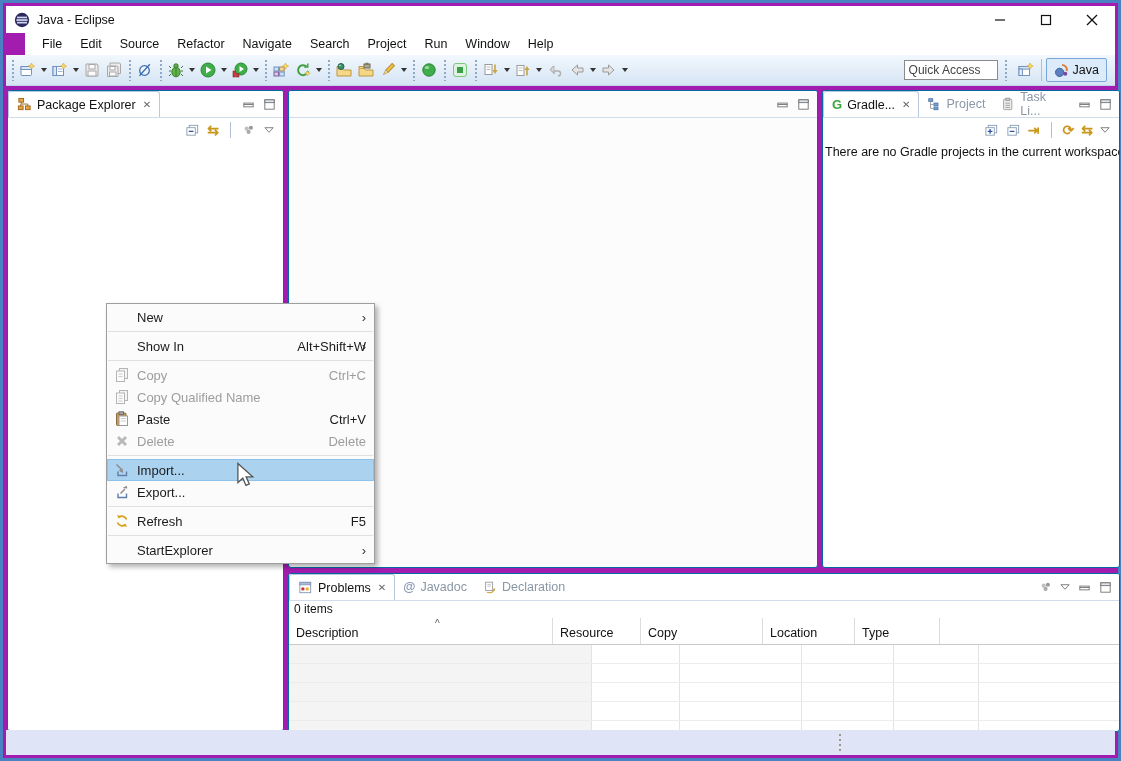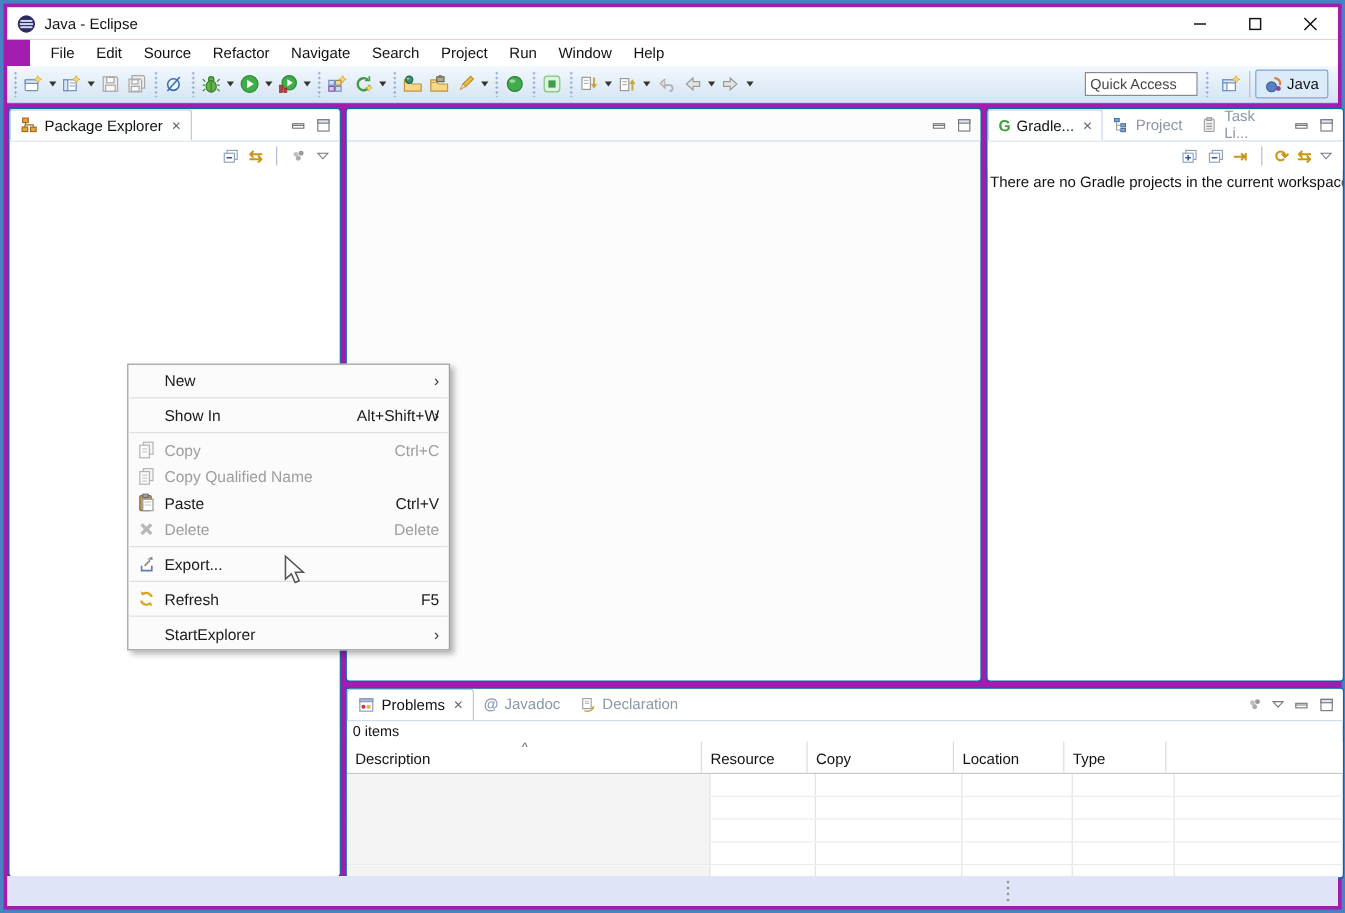--- a/index.html
+++ b/index.html
@@ -522,21 +522,21 @@
             <svg viewBox="0 0 16 16">
               <rect x="3" y="3" width="10" height="10" fill="#fff" stroke="#777"></rect>
               <rect x="3" y="3" width="10" height="3" fill="#dde5f0" stroke="#777"></rect>
             </svg>
           </span>
       </div>
     </div>
     <div style="padding:1px 5px 2px;font-size:12px;color:#111;">0 items</div>
     <div id="ptable-head">
       <span id="sortcaret">^</span>
-      <span class="col" style="width:296px;">Description</span>
+      <span class="col" style="width:264px;">Description</span>
       <span class="col" style="width:88px;">Resource</span>
       <span class="col" style="width:122px;">Copy</span>
       <span class="col" style="width:92px;">Location</span>
       <span class="col" style="width:85px;">Type</span>
       <span class="col" style="flex:1;border-right:none;"></span>
     </div>
     <div>
       <div class="prow">
           <span class="cell desc" style="width:303px;"></span>
           <span class="cell" style="width:88px;"></span>
@@ -643,20 +643,30 @@
     <div class="mi disabled">
       <span class="gutter">
           <svg viewBox="0 0 16 16">
             <path d="M3 5l2-2 3 3 3-3 2 2-3 3 3 3-2 2-3-3-3 3-2-2 3-3z" fill="#b8b8b8"></path>
           </svg>
         </span>
       <span class="lbl">Delete</span>
       <span class="sc">Delete</span>
     </div>
     <div class="msep"></div>
+    <div class="mi hl">
+      <span class="gutter">
+          <svg viewBox="0 0 16 16">
+            <path d="M4 9.5v4h8.5v-4" fill="none" stroke="#5f7fa8" stroke-width="1.4"></path>
+            <line x1="2.5" y1="2.5" x2="7.5" y2="7.5" stroke="#8a8a8a" stroke-width="1.4"></line>
+            <path d="M4.7 8.8L9 11l-0.5-4.8z" fill="#8a8a8a"></path>
+          </svg>
+        </span>
+      <span class="lbl">Import...</span>
+    </div>
     <div class="mi">
       <span class="gutter">
           <svg viewBox="0 0 16 16">
             <path d="M4 9.5v4h8.5v-4" fill="none" stroke="#5f7fa8" stroke-width="1.4"></path>
             <line x1="11" y1="5" x2="6.5" y2="9.5" stroke="#8a8a8a" stroke-width="1.4"></line>
             <path d="M12.8 1.8L8.5 4l4.8 0.6z" fill="#8a8a8a"></path>
           </svg>
         </span>
       <span class="lbl">Export...</span>
     </div>

